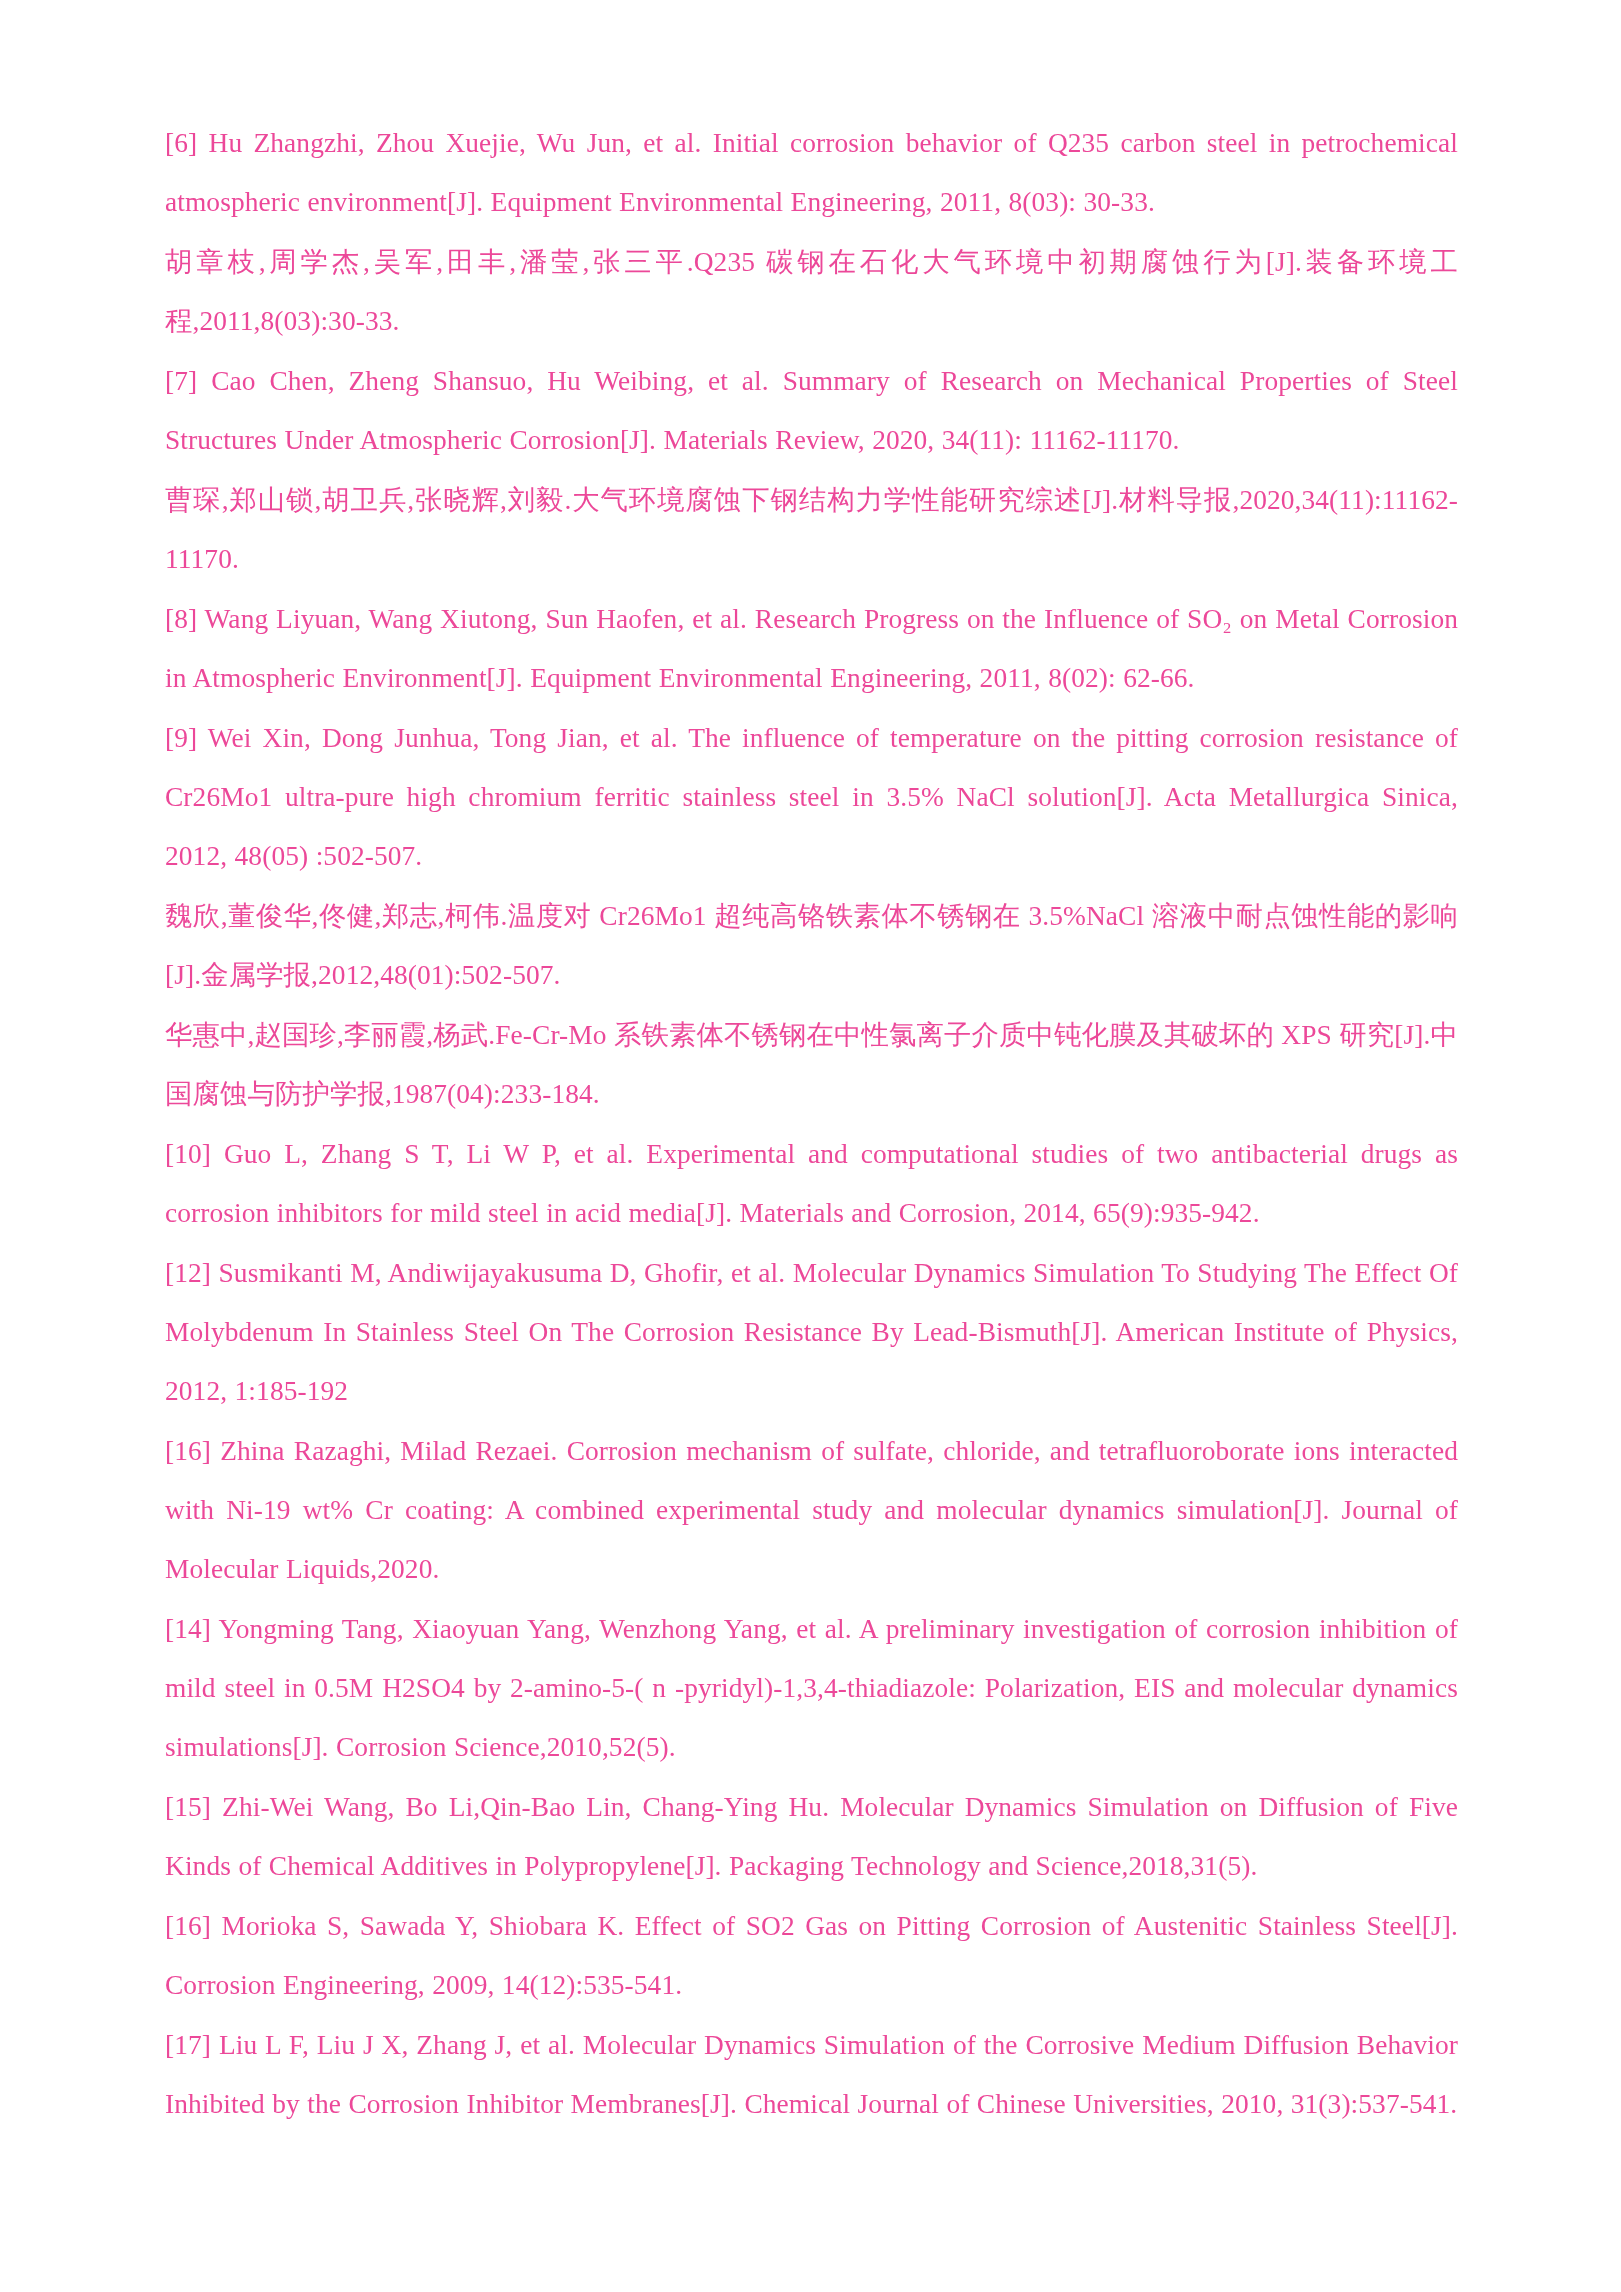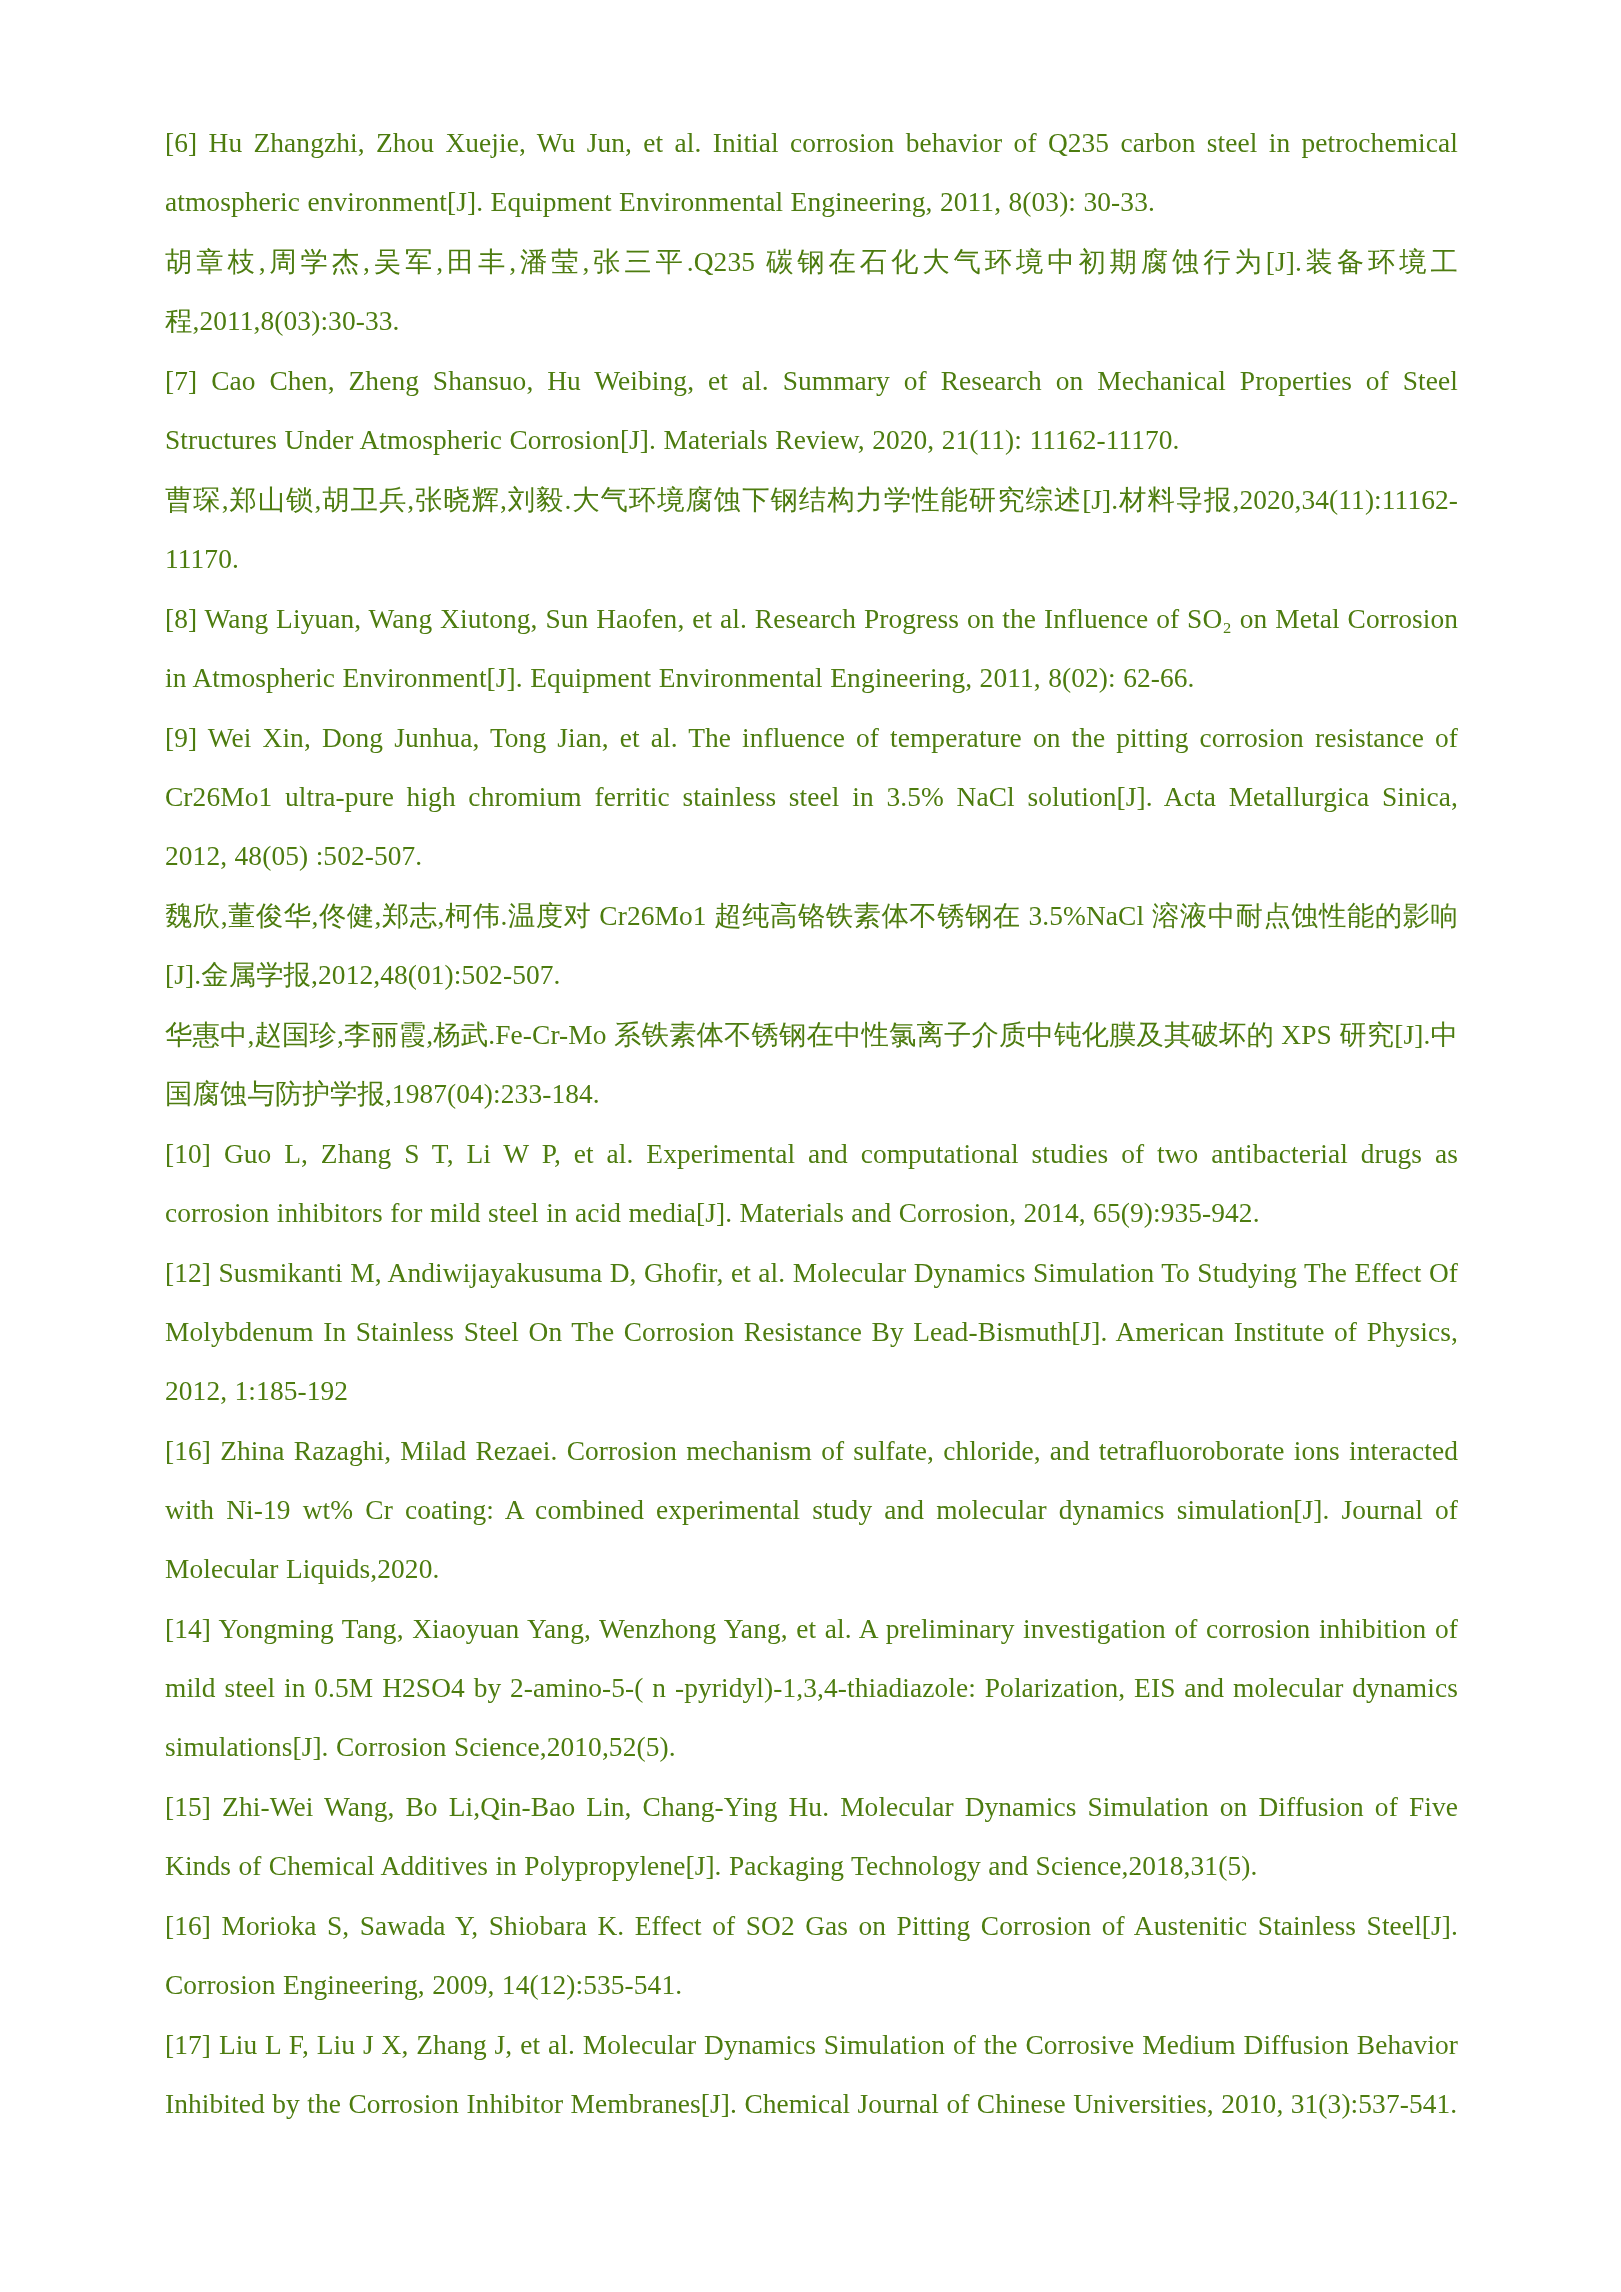--- a/index.html
+++ b/index.html
@@ -10,21 +10,21 @@
     body {
       width: 1621px;
       min-height: 2293px;
     }
     .document-page {
       box-sizing: border-box;
       width: 1621px;
       height: 2293px;
       background: #ffffff;
       padding: 114px 163px 0 165px;
-      color: #4d7c0f;
+      color: #ec4899;
       font-family: "Liberation Serif", "DejaVu Serif", serif;
       font-size: 27.4px;
       overflow: hidden;
     }
     .reference-list {
       width: 100%;
     }
     .reference {
       margin: 0 0 1px 0;
       padding: 0;
@@ -34,21 +34,21 @@
       letter-spacing: 0.1px;
     }
   </style>
 </head>
 <body>
 
 <div class="document-page">
   <div class="reference-list">
     <p class="reference">[6] Hu Zhangzhi, Zhou Xuejie, Wu Jun, et al. Initial corrosion behavior of Q235 carbon steel in petrochemical atmospheric environment[J]. Equipment Environmental Engineering, 2011, 8(03): 30-33.</p>
     <p class="reference">胡章枝,周学杰,吴军,田丰,潘莹,张三平.Q235 碳钢在石化大气环境中初期腐蚀行为[J].装备环境工程,2011,8(03):30-33.</p>
-    <p class="reference">[7] Cao Chen, Zheng Shansuo, Hu Weibing, et al. Summary of Research on Mechanical Properties of Steel Structures Under Atmospheric Corrosion[J]. Materials Review, 2020, 21(11): 11162-11170.</p>
+    <p class="reference">[7] Cao Chen, Zheng Shansuo, Hu Weibing, et al. Summary of Research on Mechanical Properties of Steel Structures Under Atmospheric Corrosion[J]. Materials Review, 2020, 34(11): 11162-11170.</p>
     <p class="reference">曹琛,郑山锁,胡卫兵,张晓辉,刘毅.大气环境腐蚀下钢结构力学性能研究综述[J].材料导报,2020,34(11):11162-11170.</p>
     <p class="reference">[8] Wang Liyuan, Wang Xiutong, Sun Haofen, et al. Research Progress on the Influence of SO₂ on Metal Corrosion in Atmospheric Environment[J]. Equipment Environmental Engineering, 2011, 8(02): 62-66.</p>
     <p class="reference">[9] Wei Xin, Dong Junhua, Tong Jian, et al. The influence of temperature on the pitting corrosion resistance of Cr26Mo1 ultra-pure high chromium ferritic stainless steel in 3.5% NaCl solution[J]. Acta Metallurgica Sinica, 2012, 48(05) :502-507.</p>
     <p class="reference">魏欣,董俊华,佟健,郑志,柯伟.温度对 Cr26Mo1 超纯高铬铁素体不锈钢在 3.5%NaCl 溶液中耐点蚀性能的影响[J].金属学报,2012,48(01):502-507.</p>
     <p class="reference">华惠中,赵国珍,李丽霞,杨武.Fe-Cr-Mo 系铁素体不锈钢在中性氯离子介质中钝化膜及其破坏的 XPS 研究[J].中国腐蚀与防护学报,1987(04):233-184.</p>
     <p class="reference">[10] Guo L, Zhang S T, Li W P, et al. Experimental and computational studies of two antibacterial drugs as corrosion inhibitors for mild steel in acid media[J]. Materials and Corrosion, 2014, 65(9):935-942.</p>
     <p class="reference">[12] Susmikanti M, Andiwijayakusuma D, Ghofir, et al. Molecular Dynamics Simulation To Studying The Effect Of Molybdenum In Stainless Steel On The Corrosion Resistance By Lead-Bismuth[J]. American Institute of Physics, 2012, 1:185-192</p>
     <p class="reference">[16] Zhina Razaghi, Milad Rezaei. Corrosion mechanism of sulfate, chloride, and tetrafluoroborate ions interacted with Ni-19 wt% Cr coating: A combined experimental study and molecular dynamics simulation[J]. Journal of Molecular Liquids,2020.</p>
     <p class="reference">[14] Yongming Tang, Xiaoyuan Yang, Wenzhong Yang, et al. A preliminary investigation of corrosion inhibition of mild steel in 0.5M H2SO4 by 2-amino-5-( n -pyridyl)-1,3,4-thiadiazole: Polarization, EIS and molecular dynamics simulations[J]. Corrosion Science,2010,52(5).</p>
     <p class="reference">[15] Zhi‐Wei Wang, Bo Li,Qin‐Bao Lin, Chang‐Ying Hu. Molecular Dynamics Simulation on Diffusion of Five Kinds of Chemical Additives in Polypropylene[J]. Packaging Technology and Science,2018,31(5).</p>

